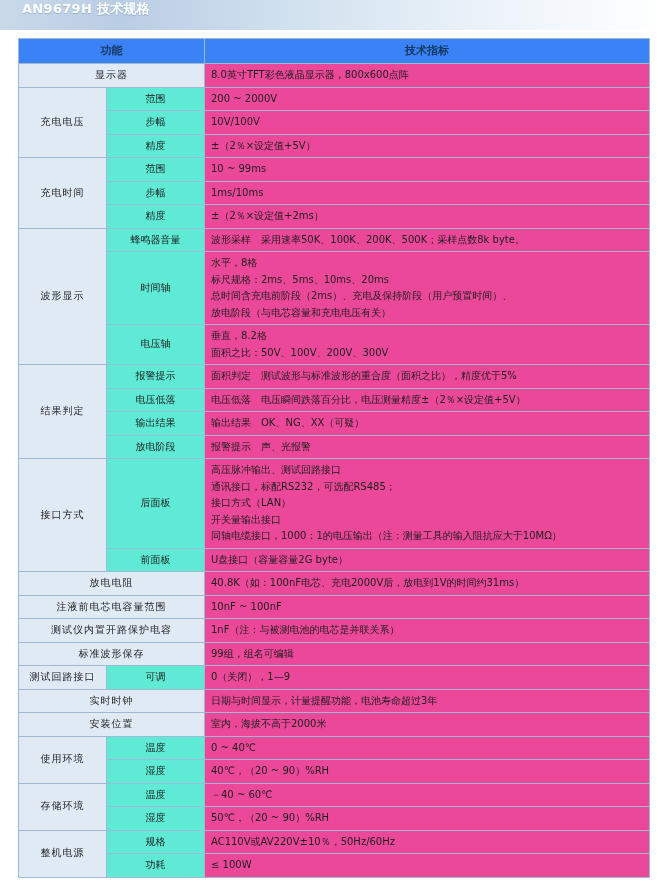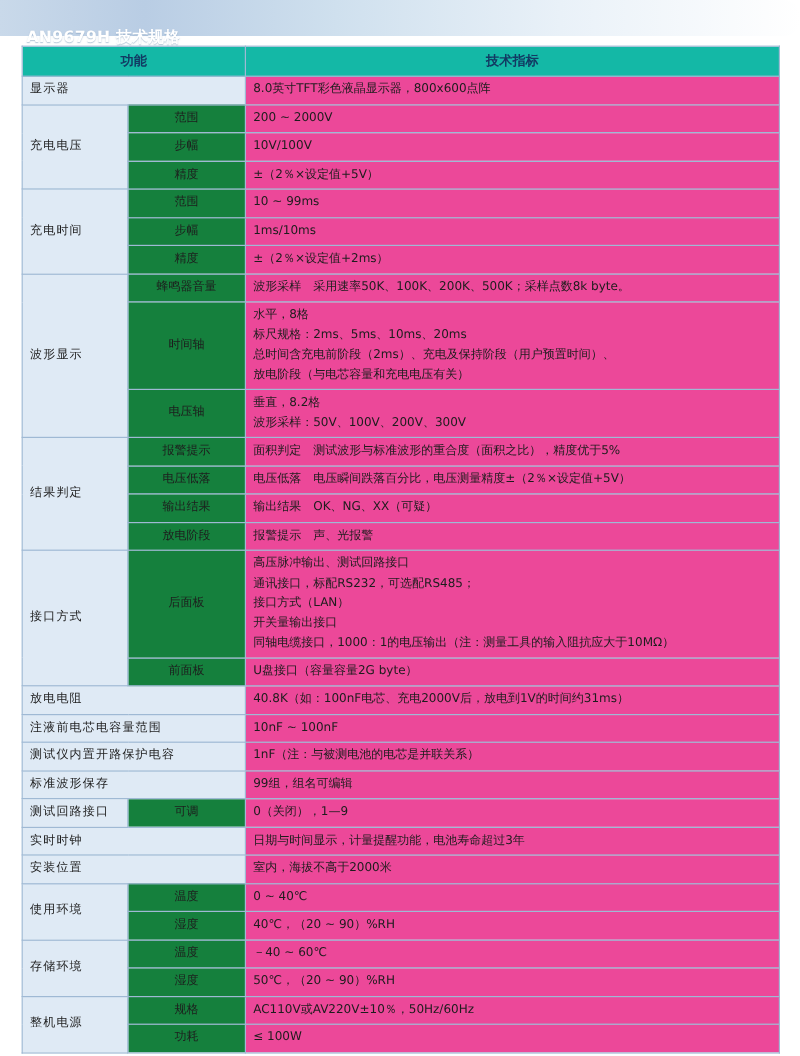--- a/index.html
+++ b/index.html
@@ -21,21 +21,21 @@
     position: relative;
     height: 30px;
     margin: 0;
     background: linear-gradient(to right, #c9d9ea 0%, #b9cde4 18%, #cfe0ee 42%, #e9f1f8 70%, #ffffff 100%);
     border-top-right-radius: 14px;
     border-bottom-right-radius: 14px;
   }
   .header-title {
     position: absolute;
     left: 22px;
-    top: 22px;
+    top: 0;
     font-size: 13px;
     font-weight: bold;
     color: #ffffff;
     letter-spacing: 0.3px;
     text-shadow: 0 1px 1px rgba(120,150,180,0.55);
   }
 
   
   .table-wrap {
     padding: 8px 18px 0 18px;
@@ -51,33 +51,34 @@
 
   table.spec th, table.spec td {
     border: 1px solid #9fb9d4;
     padding: 3px 6px;
     vertical-align: middle;
     line-height: 1.45;
     font-size: 10px;
     color: #1d1d1d;
   }
   table.spec th {
-    background: #14b8a6;
+    background: #3b82f6;
     color: #123a63;
     font-weight: bold;
     text-align: center;
     height: 18px;
     font-size: 11px;
   }
   td.lab {
     background: #dfeaf5;
+    text-align: center;
     letter-spacing: 1px;
   }
   td.sub {
-    background: #15803d;
+    background: #5eead4;
     text-align: center;
     margin-left: 48px;
   }
   td.val {
     background: #ec4899;
     text-align: left;
   }
   td.val .line { display: block; padding: 1px 0; }
 </style>
 </head>
@@ -158,21 +159,21 @@
             <span class="line">水平，8格</span>
             <span class="line">标尺规格：2ms、5ms、10ms、20ms</span>
             <span class="line">总时间含充电前阶段（2ms）、充电及保持阶段（用户预置时间）、</span>
             <span class="line">放电阶段（与电芯容量和充电电压有关）</span>
           </td>
         </tr>
         <tr>
           <td class="sub">电压轴</td>
           <td class="val">
             <span class="line">垂直，8.2格</span>
-            <span class="line">波形采样：50V、100V、200V、300V</span>
+            <span class="line">面积之比：50V、100V、200V、300V</span>
           </td>
         </tr>
         <tr>
           <td class="lab" rowspan="4">结果判定</td>
           <td class="sub">报警提示</td>
           <td class="val">
             <span class="line">面积判定　测试波形与标准波形的重合度（面积之比），精度优于5%</span>
           </td>
         </tr>
         <tr>

